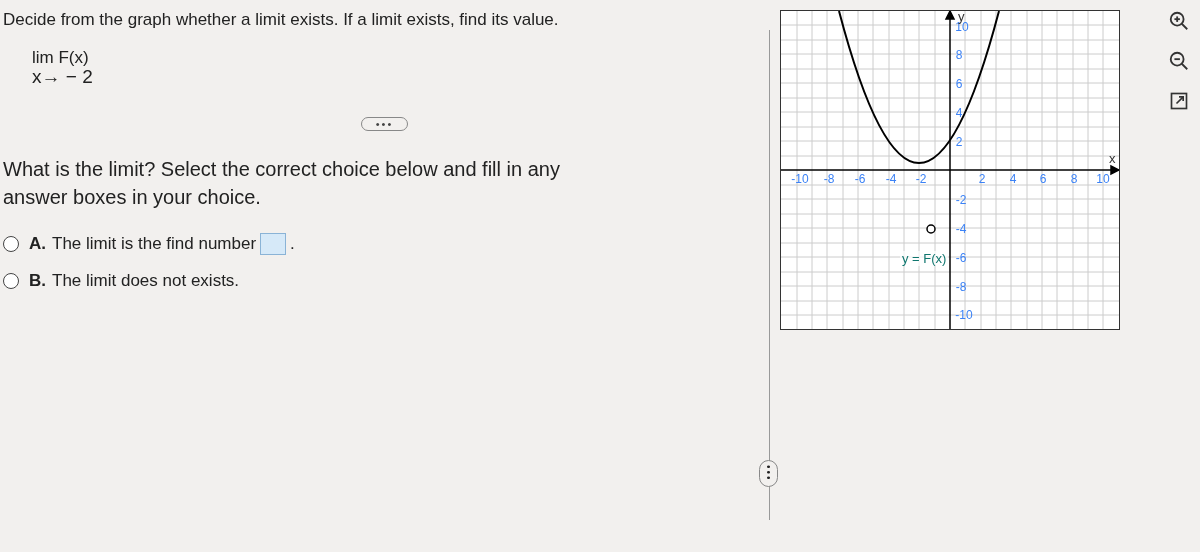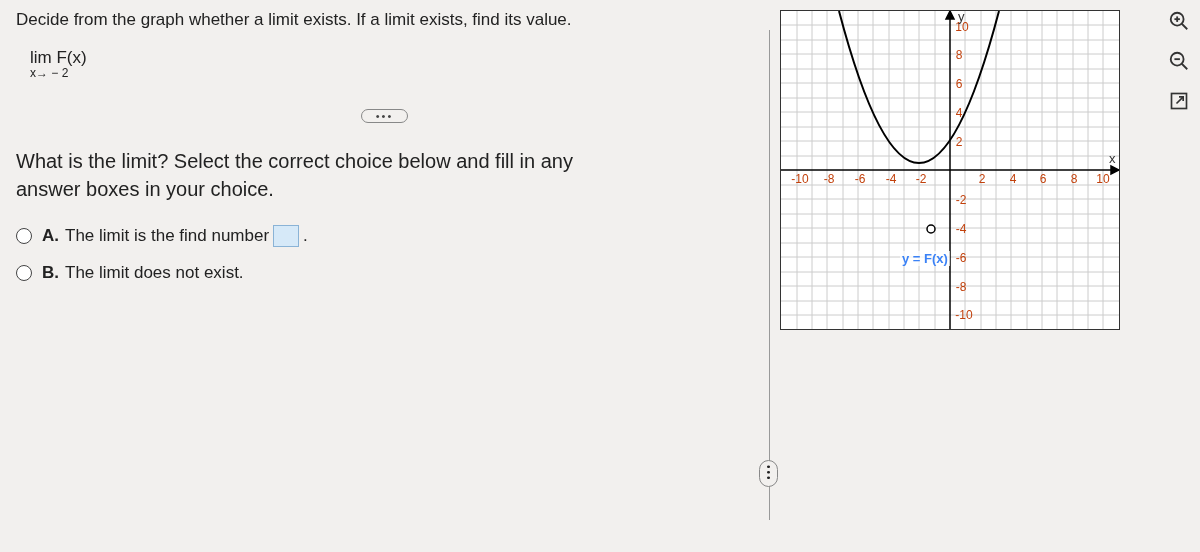--- a/index.html
+++ b/index.html
@@ -12,34 +12,34 @@
       overflow: hidden;
       color: #222;
     }
     .main-container {
       display: flex;
       width: 100%;
       height: 100%;
     }
     .question-area {
       flex: 1;
-      padding: 10px 16px;
+      padding: 10px 3px;
       position: relative;
     }
     .prompt {
       font-size: 17px;
       margin-bottom: 18px;
     }
     .limit-expr {
       font-size: 17px;
-      margin-left: 14px;
+      margin-left: 29px;
       line-height: 1.2;
     }
     .limit-top { display: block; }
-    .limit-bottom { display: block; font-size: 12px; margin-top: -2px; }
+    .limit-bottom { display: block; font-size: 19px; margin-top: -2px; }
     .ellipsis-divider {
       display: flex;
       justify-content: center;
       margin: 28px 0 24px 0;
     }
     .ellipsis-chip {
       border: 1px solid #888;
       border-radius: 12px;
       padding: 0px 14px;
       font-size: 11px;
@@ -130,35 +130,34 @@
       height: 26px;
       display: flex;
       align-items: center;
       justify-content: center;
       cursor: pointer;
       color: #333;
     }
     .tick-label {
       position: absolute;
       font-size: 12px;
-      color: #c2410c;
+      color: #3b82f6;
       transform: translate(-50%, -50%);
     }
     .axis-label {
       position: absolute;
       font-size: 13px;
       color: #333;
     }
     .fn-label {
       position: absolute;
       font-size: 13px;
-      color: #3b82f6;
+      color: #0f766e;
       background: rgba(255,255,255,0.7);
       padding: 0 2px;
-      font-weight: bold;
     }
   </style>
 </head>
 <body>
 
 <div class="main-container">
   <div class="question-area">
     <div class="prompt">Decide from the graph whether a limit exists. If a limit exists, find its value.</div>
     <div class="limit-expr">
       <span class="limit-top">lim   F(x)</span>
@@ -175,21 +174,21 @@
       <div class="radio"></div>
       <span class="choice-label-prefix">A.</span>
       <span>The limit is the find number</span>
       <span class="answer-box"></span>
       <span>.</span>
     </div>
 
     <div class="choice-row">
       <div class="radio"></div>
       <span class="choice-label-prefix">B.</span>
-      <span>The limit does not exist.</span>
+      <span>The limit does not exists.</span>
     </div>
   </div>
 
   <div class="vertical-divider">
     <div class="vertical-handle">•••</div>
   </div>
 
   <div class="right-area">
     <div class="graph-container">
       <svg width="338" height="318" viewBox="0 0 338 318">

